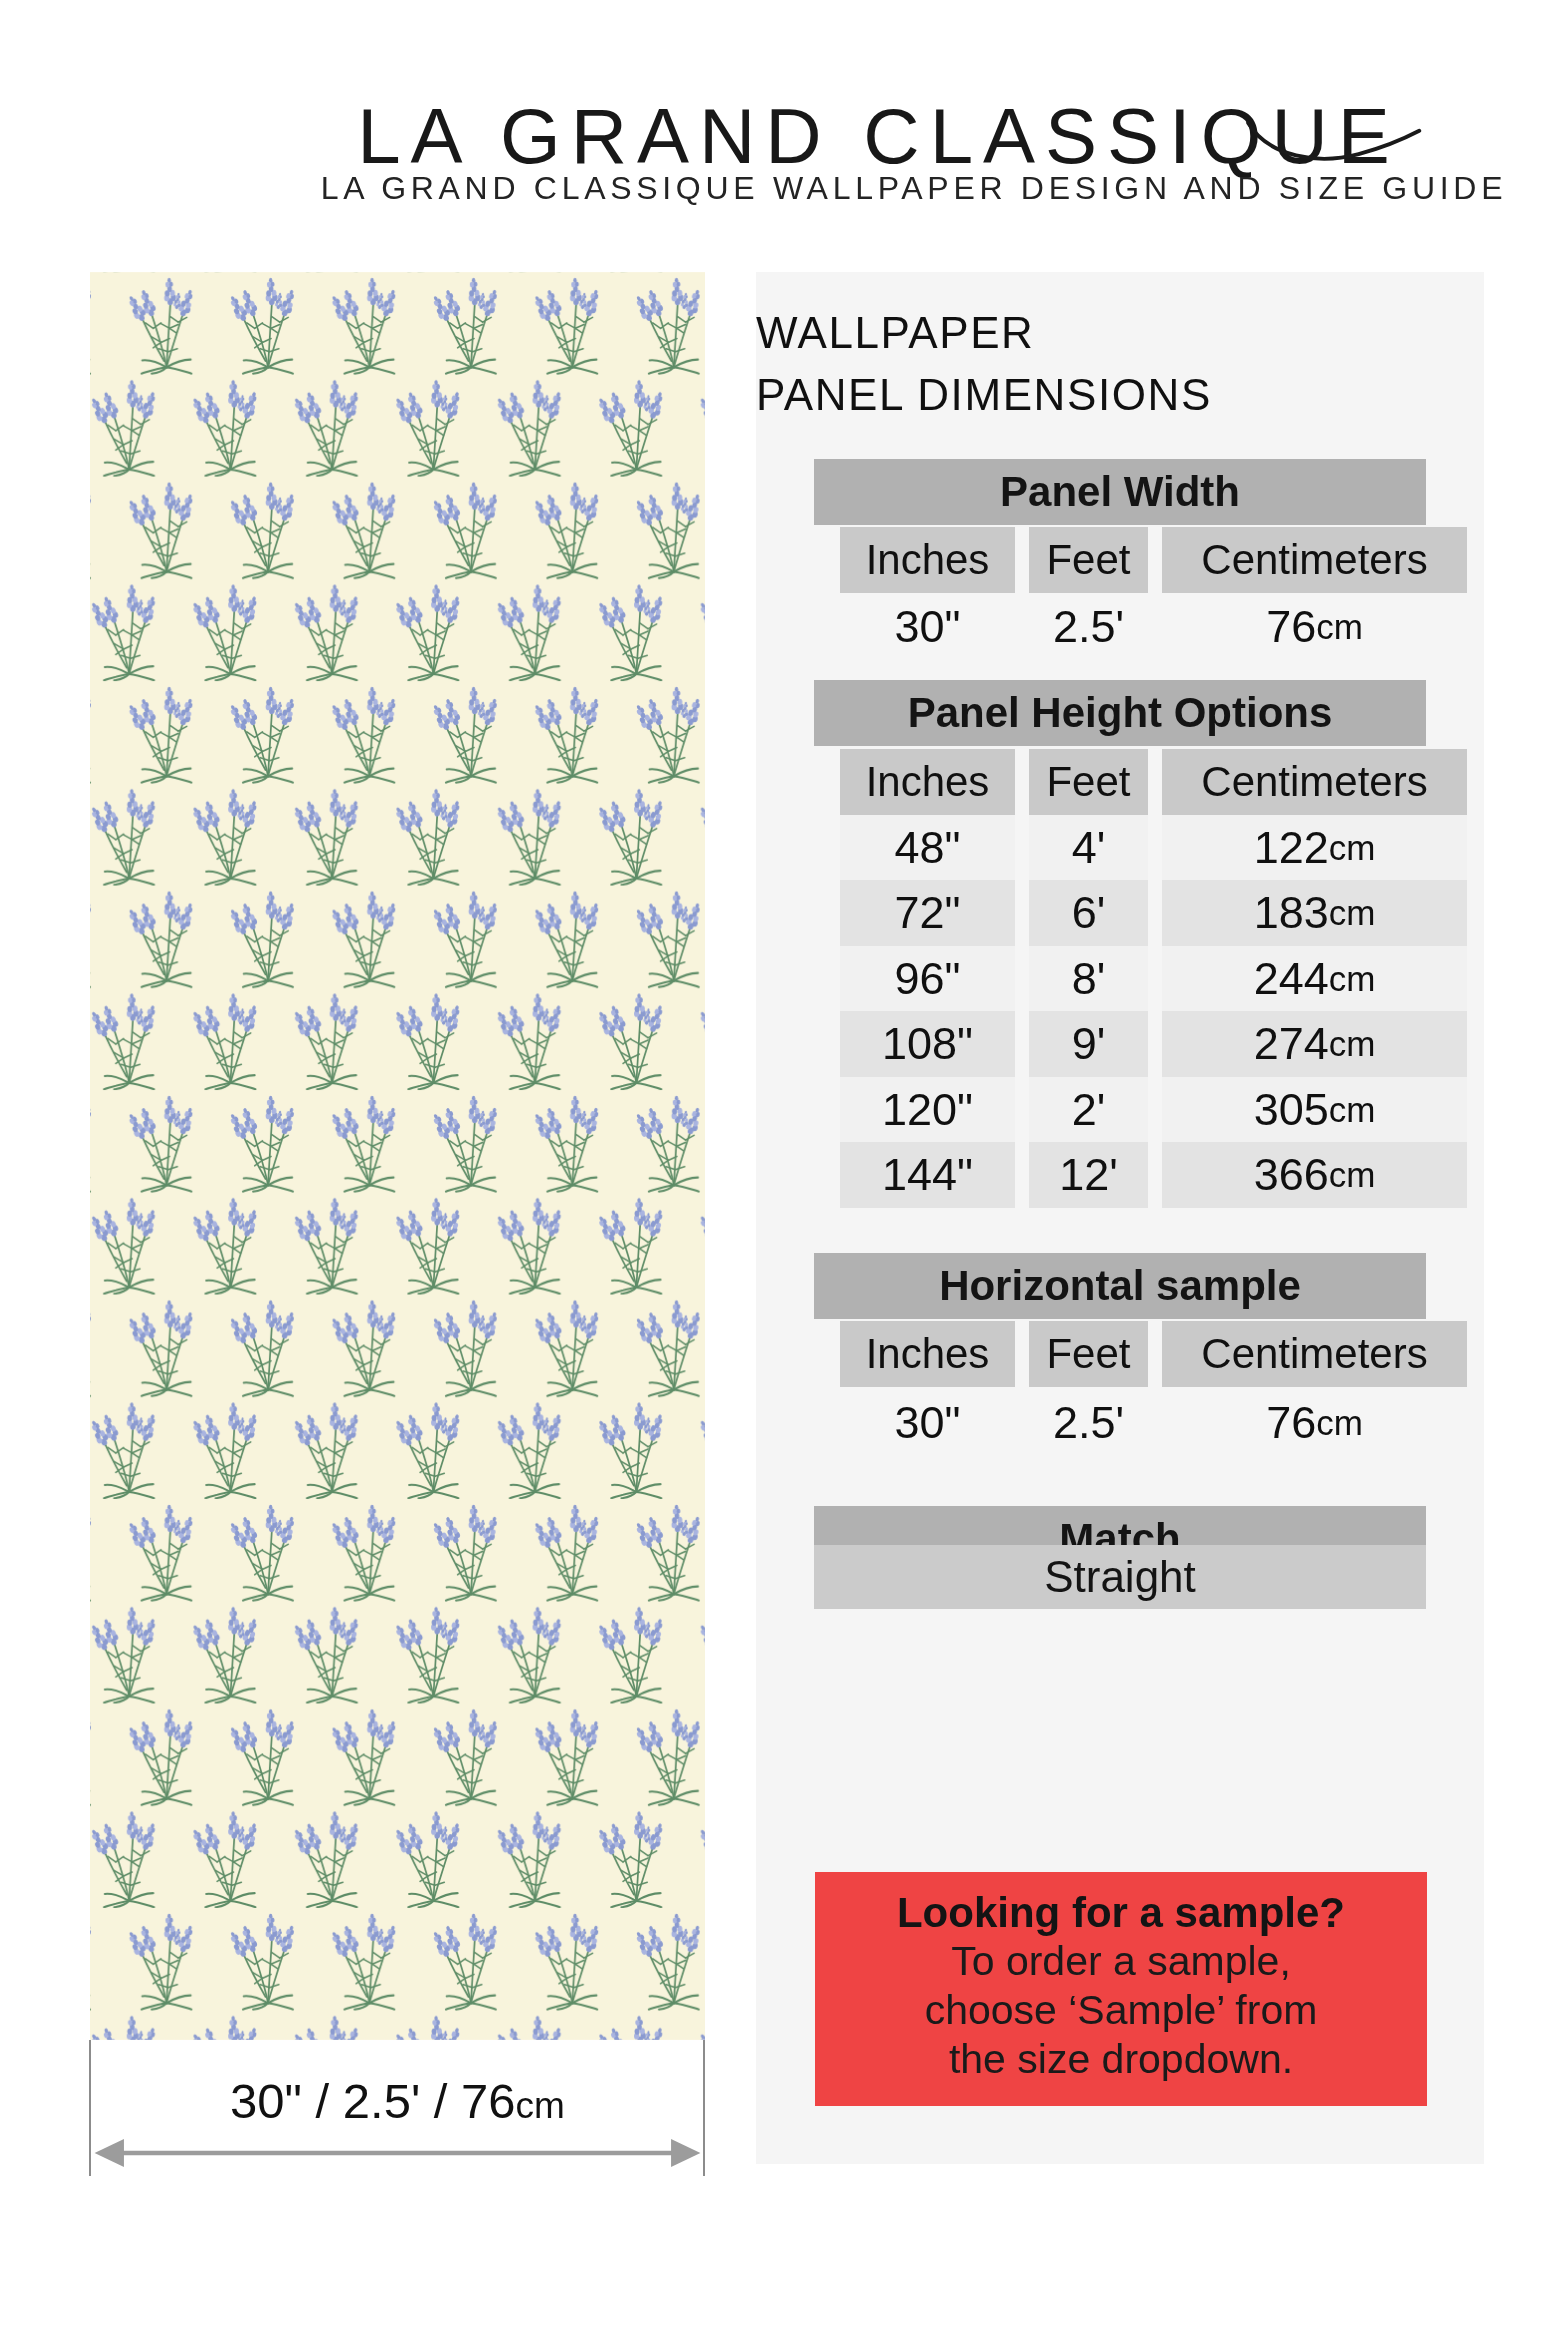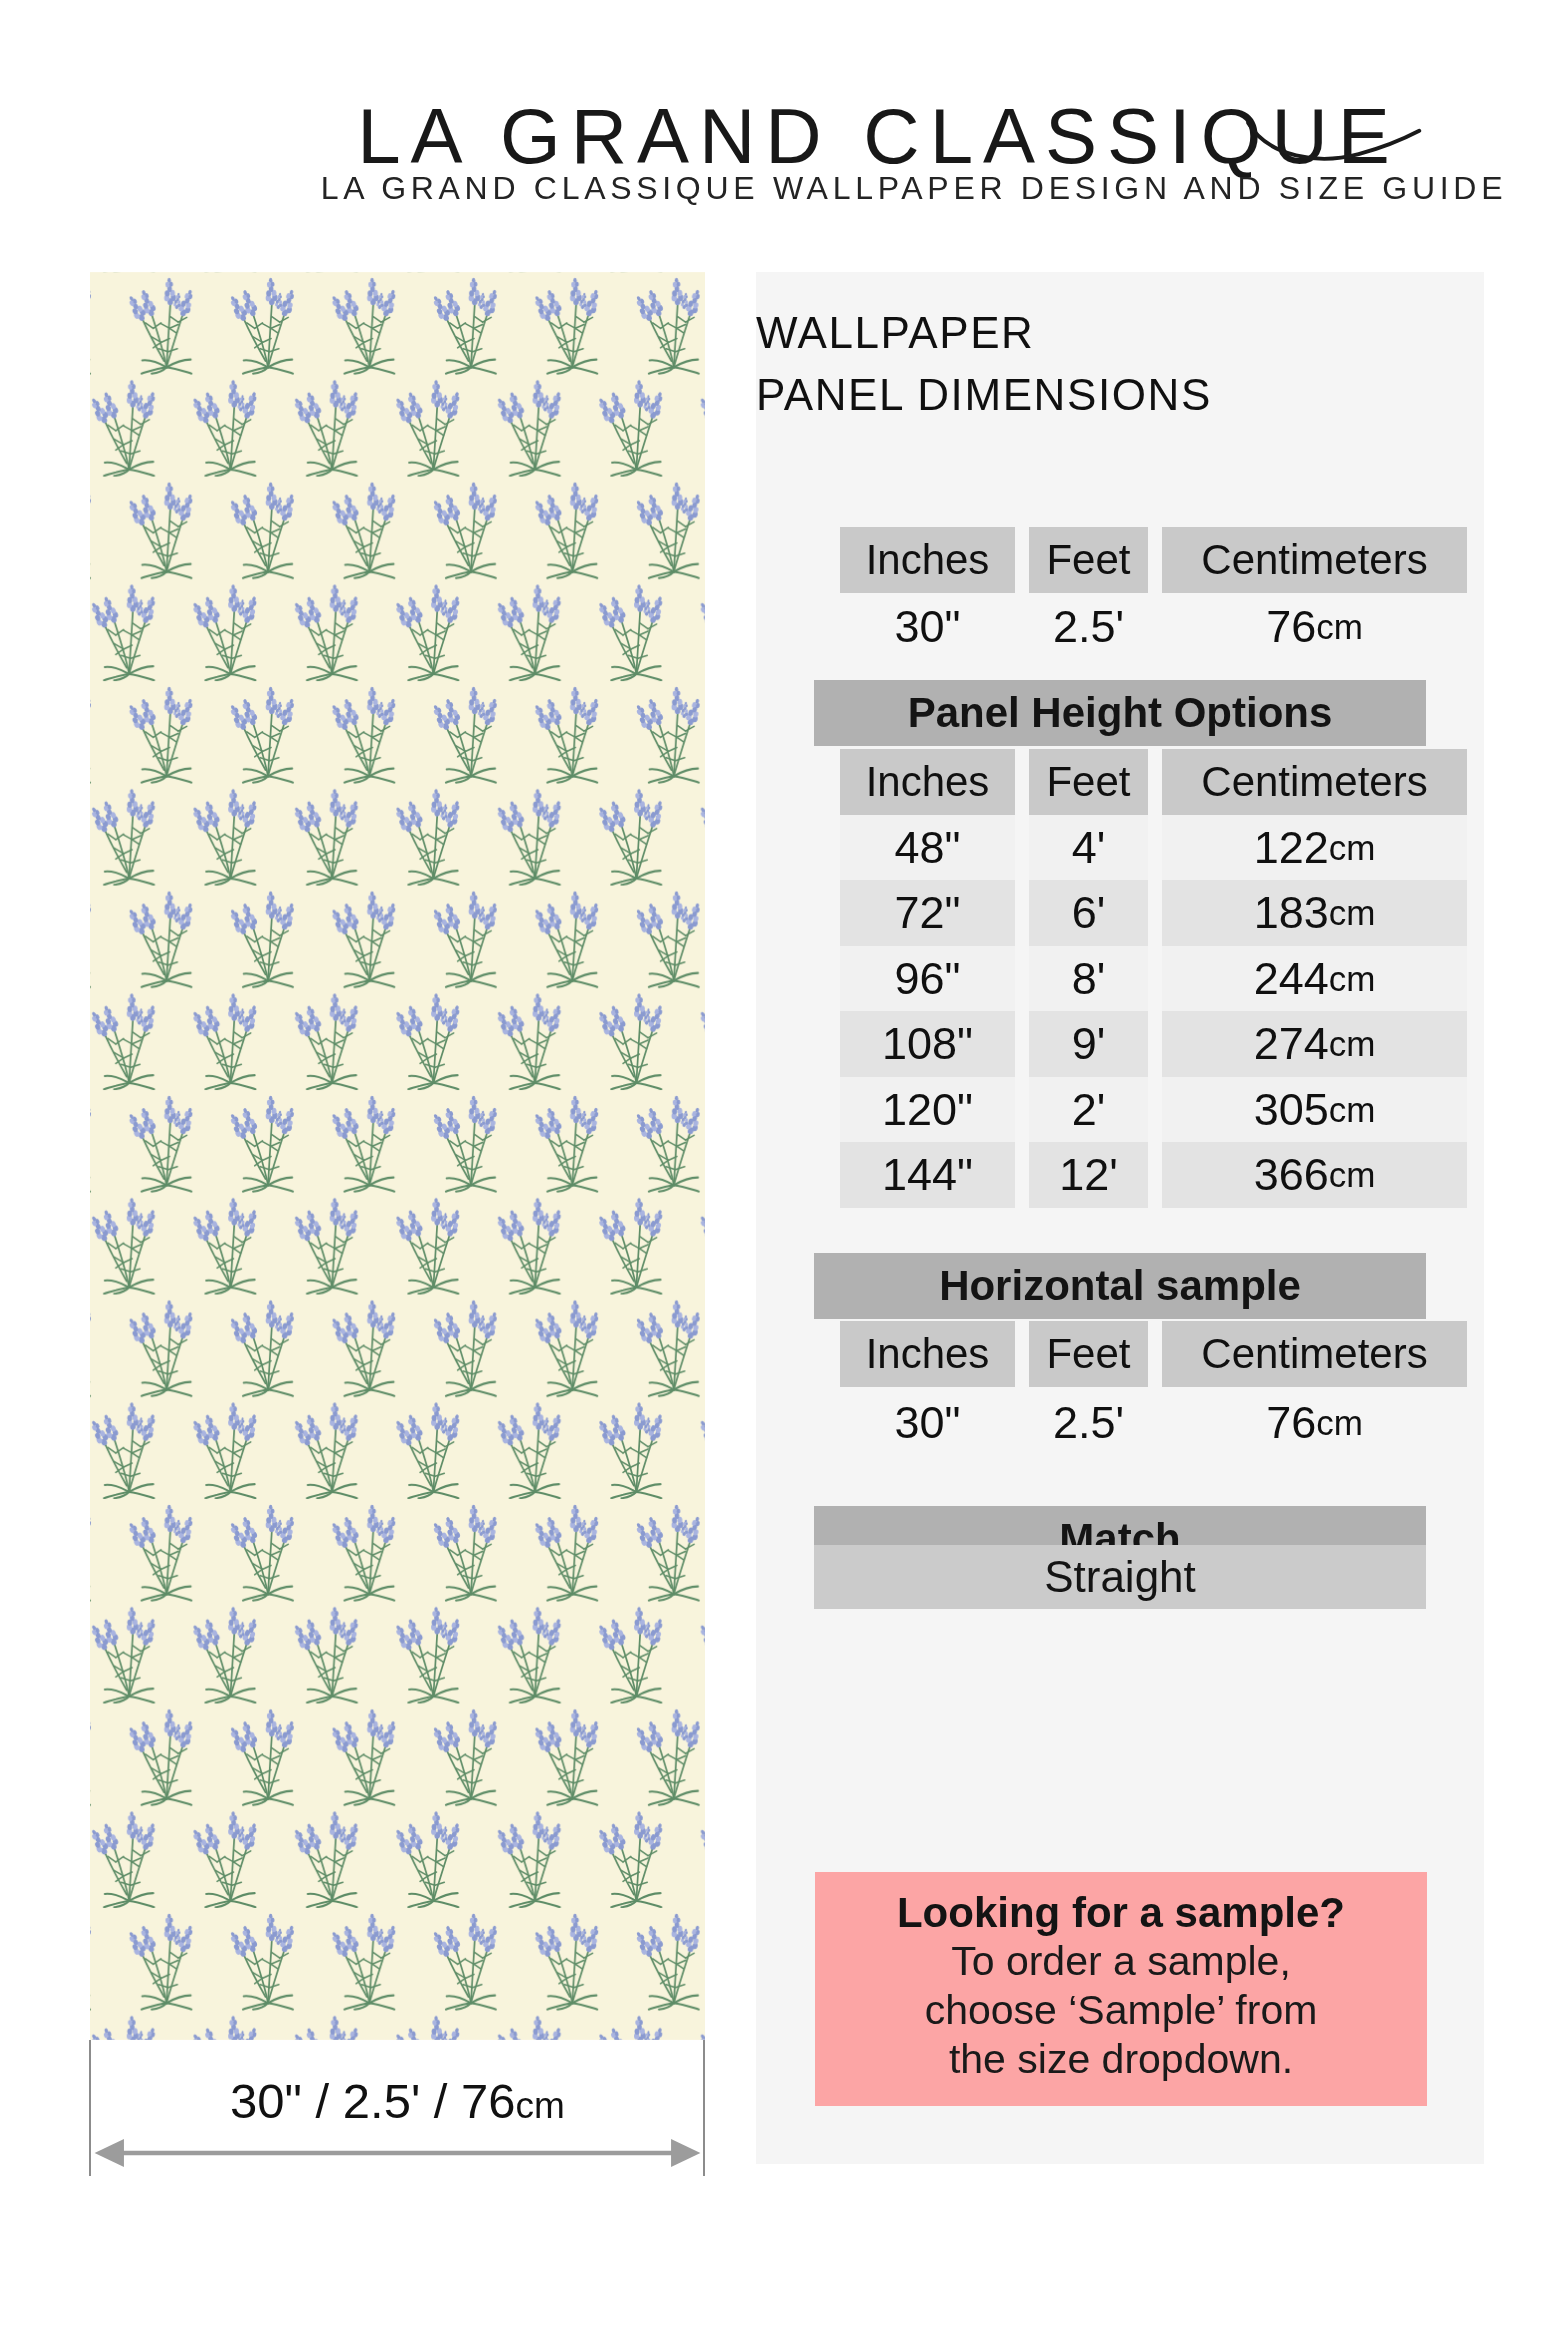--- a/index.html
+++ b/index.html
@@ -33,21 +33,21 @@
                  font-size:42px;font-weight:400;color:#101010;}
   .vrow .cell{display:flex;align-items:center;justify-content:center;
               font-size:45px;font-weight:300;color:#101010;}
   .vrow .cell .unit{font-size:35px;font-weight:300;}
   .vrow.h92 .cell{height:72px;}
   .vrow.h84 .cell{height:66px;}
   .row-light .cell{background:#f1f1f1;}
   .row-dark .cell{background:#e3e3e3;}
   .straight-row{height:64px;background:#cbcbcb;display:flex;align-items:center;justify-content:center;
                 font-size:44px;font-weight:300;color:#141414;text-align:right;}
-  .sample-box{position:absolute;left:59px;top:1600px;width:612px;height:234px;background:#fca5a5;text-align:center;}
+  .sample-box{position:absolute;left:59px;top:1600px;width:612px;height:234px;background:#ef4444;text-align:center;}
   .sample-heading{margin-top:17px;font-size:42px;font-weight:700;color:#141414;}
   .sample-line{font-size:41px;font-weight:300;line-height:49px;color:#1a1a1a;}
 </style>
 </head>
 <body>
 
 <h1 class="title">LA GRAND CLASSIQUE</h1>
 <svg class="title-swash" viewBox="0 0 260 90">
   <path d="M28,18 C55,62 118,72 170,58 C200,50 225,40 248,28" fill="none" stroke="#1a1a1a" stroke-width="5" stroke-linecap="round"></path>
 </svg>
@@ -125,20 +125,23 @@
   <polygon points="786,22 748,4 748,40" fill="#9c9c9c"></polygon>
 </svg>
 
 <div class="dims-panel">
 
   <div class="dims-heading">
     <div>WALLPAPER</div>
     <div>PANEL DIMENSIONS</div>
   </div>
 
+  <div class="tablezone" style="top:187px">
+    <div class="bar">Panel Width</div>
+  </div>
   <div class="tablezone cols colhead" style="top:255px">
     <div class="cell">Inches</div>
     <div class="cell">Feet</div>
     <div class="cell">Centimeters</div>
   </div>
   <div class="tablezone cols vrow h92" style="top:319px">
     <div class="cell">30"</div>
     <div class="cell">2.5'</div>
     <div class="cell">
         <span>76</span>

